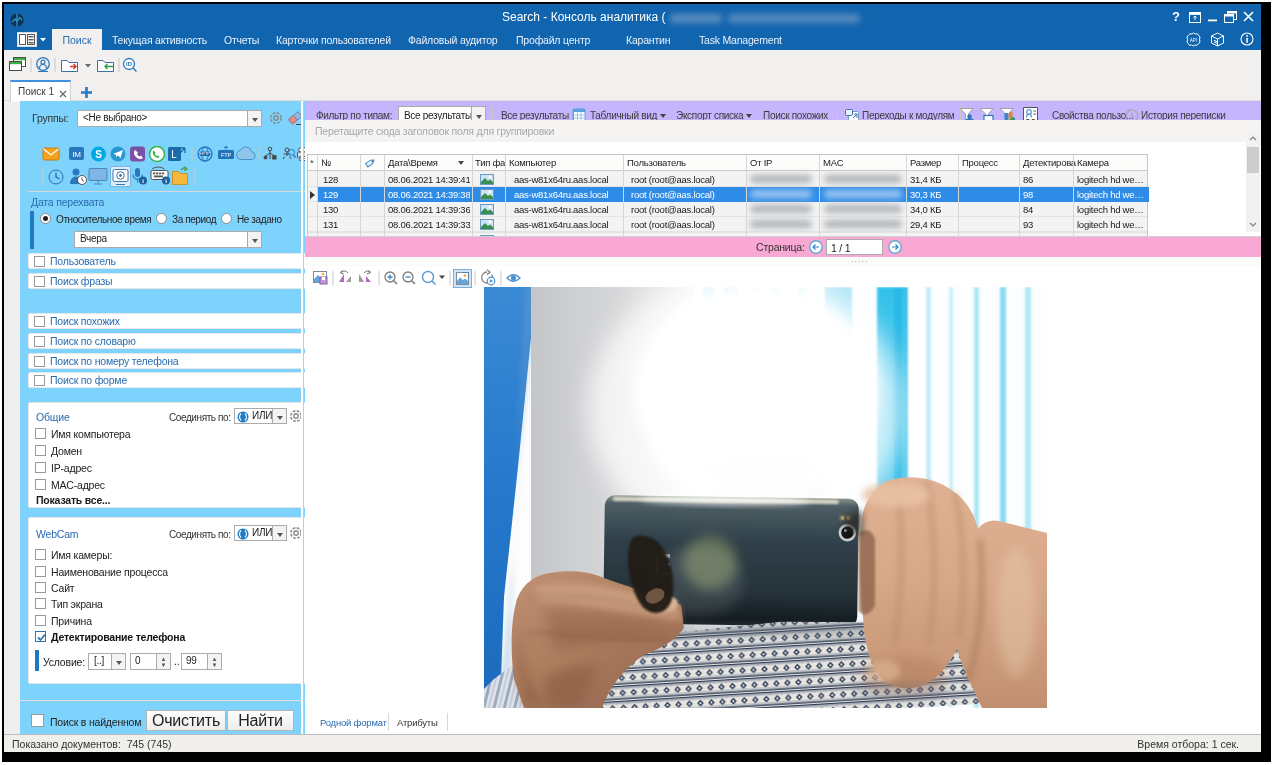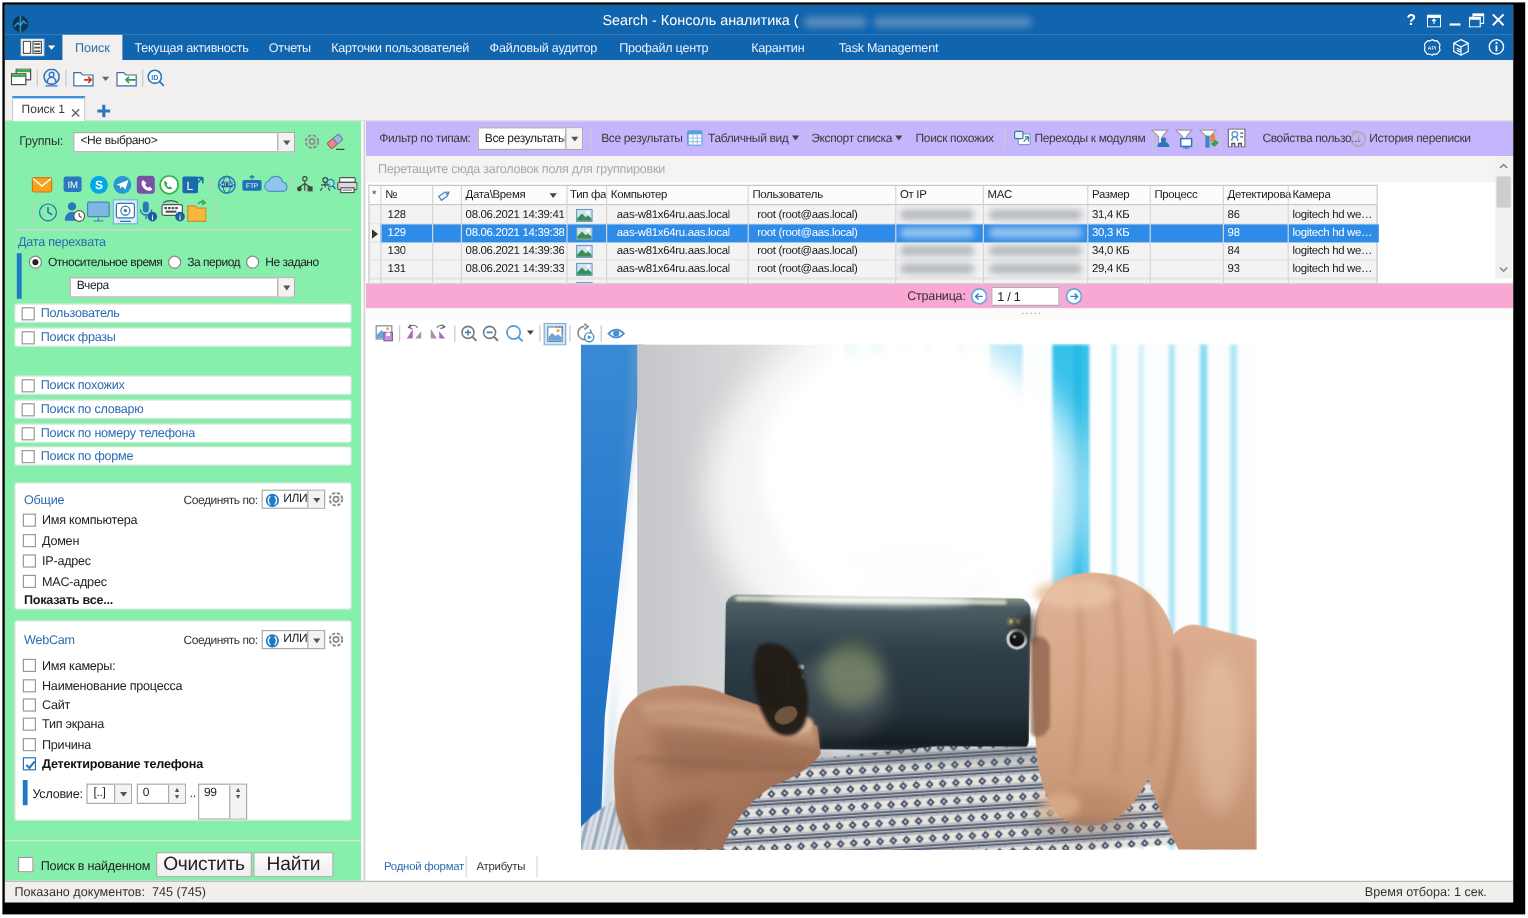--- a/index.html
+++ b/index.html
@@ -5,21 +5,21 @@
 html,body { width:1273px; height:765px; background:#fff; overflow:hidden; }
 body { font-family:"Liberation Sans", sans-serif; }
 #blk { position:absolute; left:2px; top:2px; width:1269px; height:760px; background:#000; }
 #win { position:absolute; left:4px; top:4px; width:1257px; height:748px; background:#f0efed; overflow:hidden; }
 #win > div { position:absolute; }
 .abs { position:absolute; }
 .titlebar { left:0; top:0; width:1257px; height:25px; background:#1164ae; }
 .menubar { left:0; top:25px; width:1257px; height:21px; background:#1164ae; }
 .toolbar { left:0; top:46px; width:1257px; height:28px; background:#f1f0ee; }
 .tabstrip { left:0; top:74px; width:1257px; height:23px; background:#f1f0ee; border-bottom:1px solid #dcdcdc;}
-.leftpanel { left:0; top:97px; width:297px; height:633px; background:#86efac; font-size:10.5px; letter-spacing:-0.2px; }
+.leftpanel { left:16px; top:97px; width:297px; height:633px; background:#7dd3fc; font-size:10.5px; letter-spacing:-0.2px; }
 .vsep { left:297px; top:97px; width:3px; height:633px; background:#fff; border-right:1px solid #c9c9c9;}
 .rightpanel { left:301px; top:97px; width:956px; height:633px; background:#fff; font-size:10.5px; letter-spacing:-0.2px;}
 .statusbar { left:0; top:730px; width:1257px; height:18px; background:#f0efec; border-top:1px solid #bdbdbd; font-size:10.5px; color:#333; }
 .ttl { position:absolute; left:498px; top:6px; color:#fff; font-size:12px; }
 .blur1 { position:absolute; border-radius:4px; filter:blur(3px); }
 .winbtn { position:absolute; top:0; color:#fff; font-size:12px; }
 .menuitem { position:absolute; top:5px; color:#e8f0fa; font-size:10.5px; letter-spacing:-0.2px; white-space:nowrap; }
 .mtab { position:absolute; left:48px; top:0px; width:50px; height:21px; background:#f1f0ee; color:#2b6cb0; font-size:10.5px; text-align:center; line-height:22px; }
 .stab { position:absolute; left:6px; top:2px; width:61px; height:22px; background:#fff; border:1px solid #d0d0d0; border-top:2px solid #3f92e0; border-bottom:none; font-size:10.5px; color:#3a3a3a; }
 .blue { color:#2b6cb0;text-align:right; }
@@ -348,21 +348,21 @@
           <span class="dd"><span class="ddv" style="margin-top:6px;"></span></span>
         </div>
       <div class="combo" style="left:101px;top:135px;width:41px;height:17px;">
           <span style="position:absolute;left:4px;top:1px;">0</span>
           <span class="dd" style="font-size:6px;color:#555;">
             <span style="position:absolute;left:3.5px;top:2px;">▲</span>
             <span style="position:absolute;left:3.5px;top:8px;">▼</span>
           </span>
         </div>
       <span class="abs" style="left:145px;top:137px;color:#222;">..</span>
-      <div class="combo" style="left:152px;top:135px;width:41px;height:30px;">
+      <div class="combo" style="left:152px;top:135px;width:41px;height:17px;">
           <span style="position:absolute;left:4px;top:1px;">99</span>
           <span class="dd" style="font-size:6px;color:#555;">
             <span style="position:absolute;left:3.5px;top:2px;">▲</span>
             <span style="position:absolute;left:3.5px;top:8px;">▼</span>
           </span>
         </div>
     </div>
     <div class="hl" style="left:0px;top:599px;width:297px;background:#e0e0e0;"></div>
     <span class="cb" style="left:11px;top:613px;width:13px;height:13px;"></span>
       <span class="abs" style="left:30px;top:615px;color:#222;">Поиск в найденном</span>
@@ -429,21 +429,21 @@
           <path d="M10.5 4 L13 4 M10.5 7 L13 7" stroke="#555"></path>
         </svg>
       <span class="ficon" style="left:747px;top:9px;">Свойства пользо...</span>
       <svg class="abs" style="left:819px;top:7px;" width="15" height="15" viewBox="0 0 15 15">
           <circle cx="8" cy="8" r="5.8" fill="none" stroke="#aaa" stroke-width="1.2"></circle>
           <path d="M8 4.5 L8 8 L10.5 9.5" stroke="#aaa" fill="none" stroke-width="1.2"></path>
           <path d="M2.5 3 a6.5 6.5 0 0 1 4 -2" stroke="#aaa" fill="none" stroke-width="1.2"></path>
         </svg>
       <span class="ficon gray" style="left:836px;top:9px;">История переписки</span>
     </div>
-    <div class="abs" style="left:0;top:29px;width:956px;height:22px;background:#f5f4f2;">
+    <div class="abs" style="left:0;top:19px;width:956px;height:22px;background:#f5f4f2;">
       <span class="abs" style="left:10px;top:5px;color:#a8a8a8;font-size:10.5px;">Перетащите сюда заголовок поля для группировки</span>
     </div>
     <div class="abs" id="grid" style="left:2px;top:53px;width:841px;height:82px;background:#f3f3f3;border:1px solid #c6c6c6;border-bottom:none;font-size:9.5px;letter-spacing:-0.25px;color:#1a1a1a;">
       <div class="abs" style="left:0;top:0;width:839px;height:16px;background:#fcfcfb;border-bottom:1px solid #c9c9c9;"></div>
       <span class="abs" style="left:2px;top:2px;color:#444;">*</span>
       <span class="abs" style="left:13px;top:2px;">№</span>
       <svg class="abs" style="left:55px;top:2px;" width="14" height="12" viewBox="0 0 14 12">
           <g transform="rotate(-35 7 6)">
             <path d="M3 4 L9 4 L12 6 L9 8 L3 8 Z" fill="#eaf3fb" stroke="#4a86bc"></path>
             <circle cx="9.8" cy="6" r="0.9" fill="#4a86bc"></circle>

